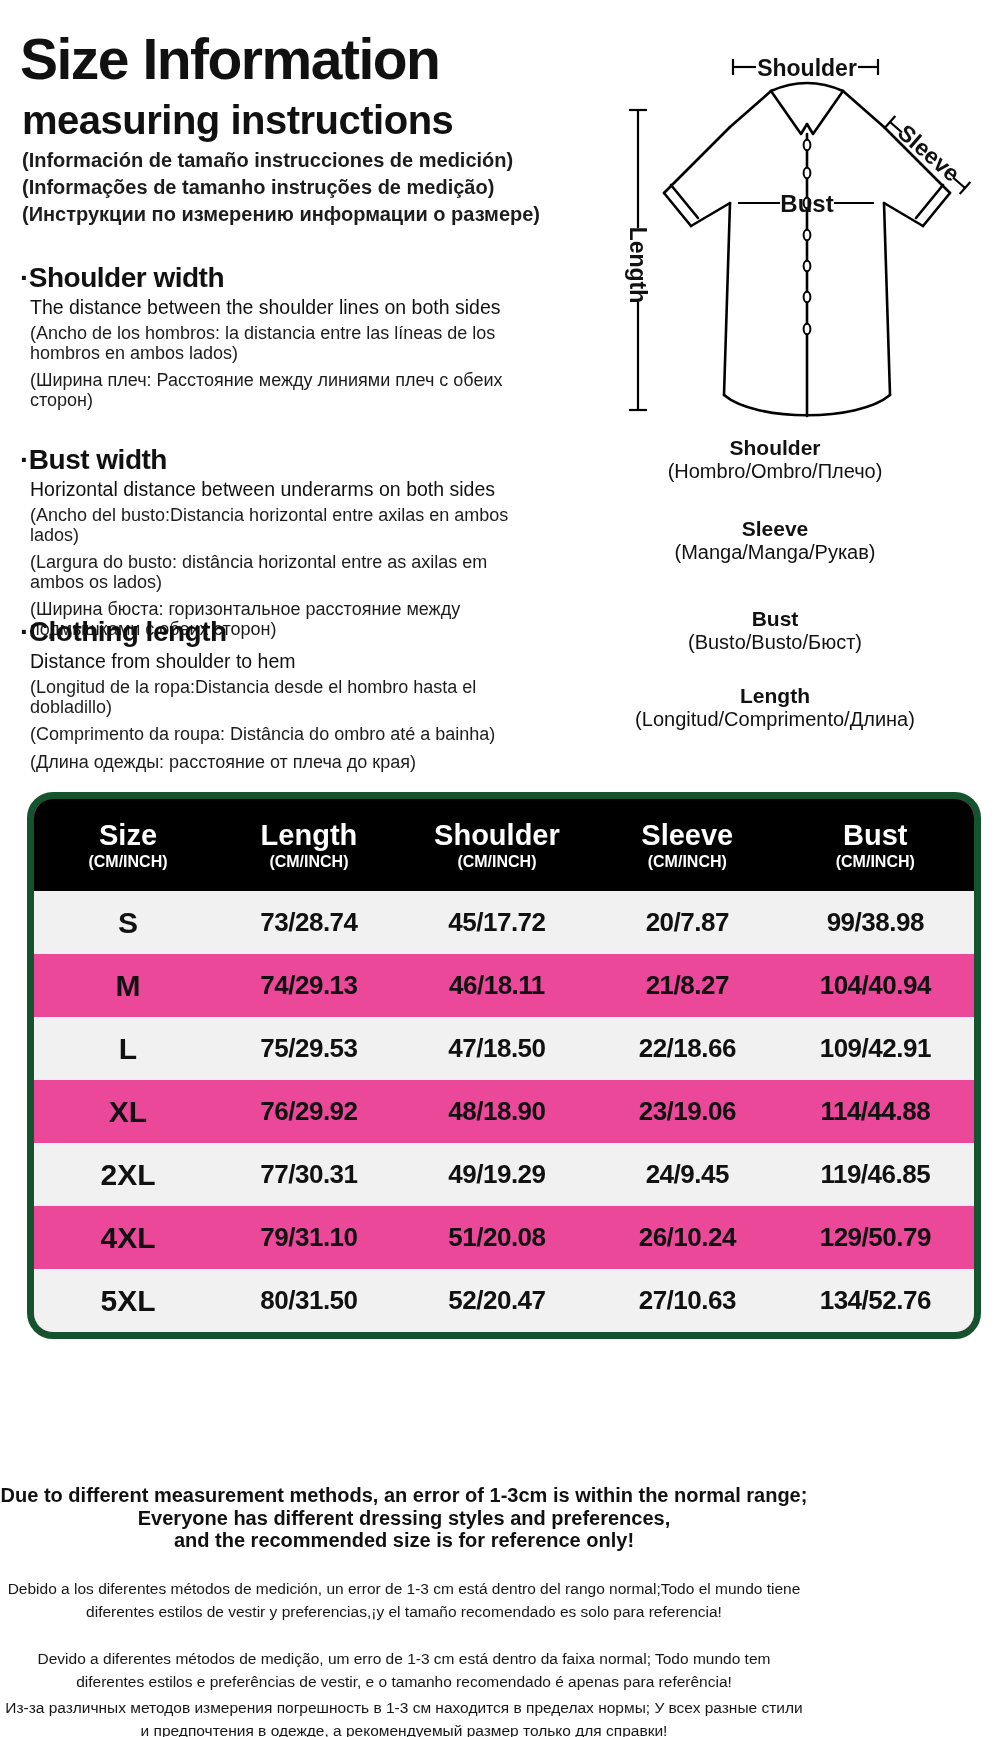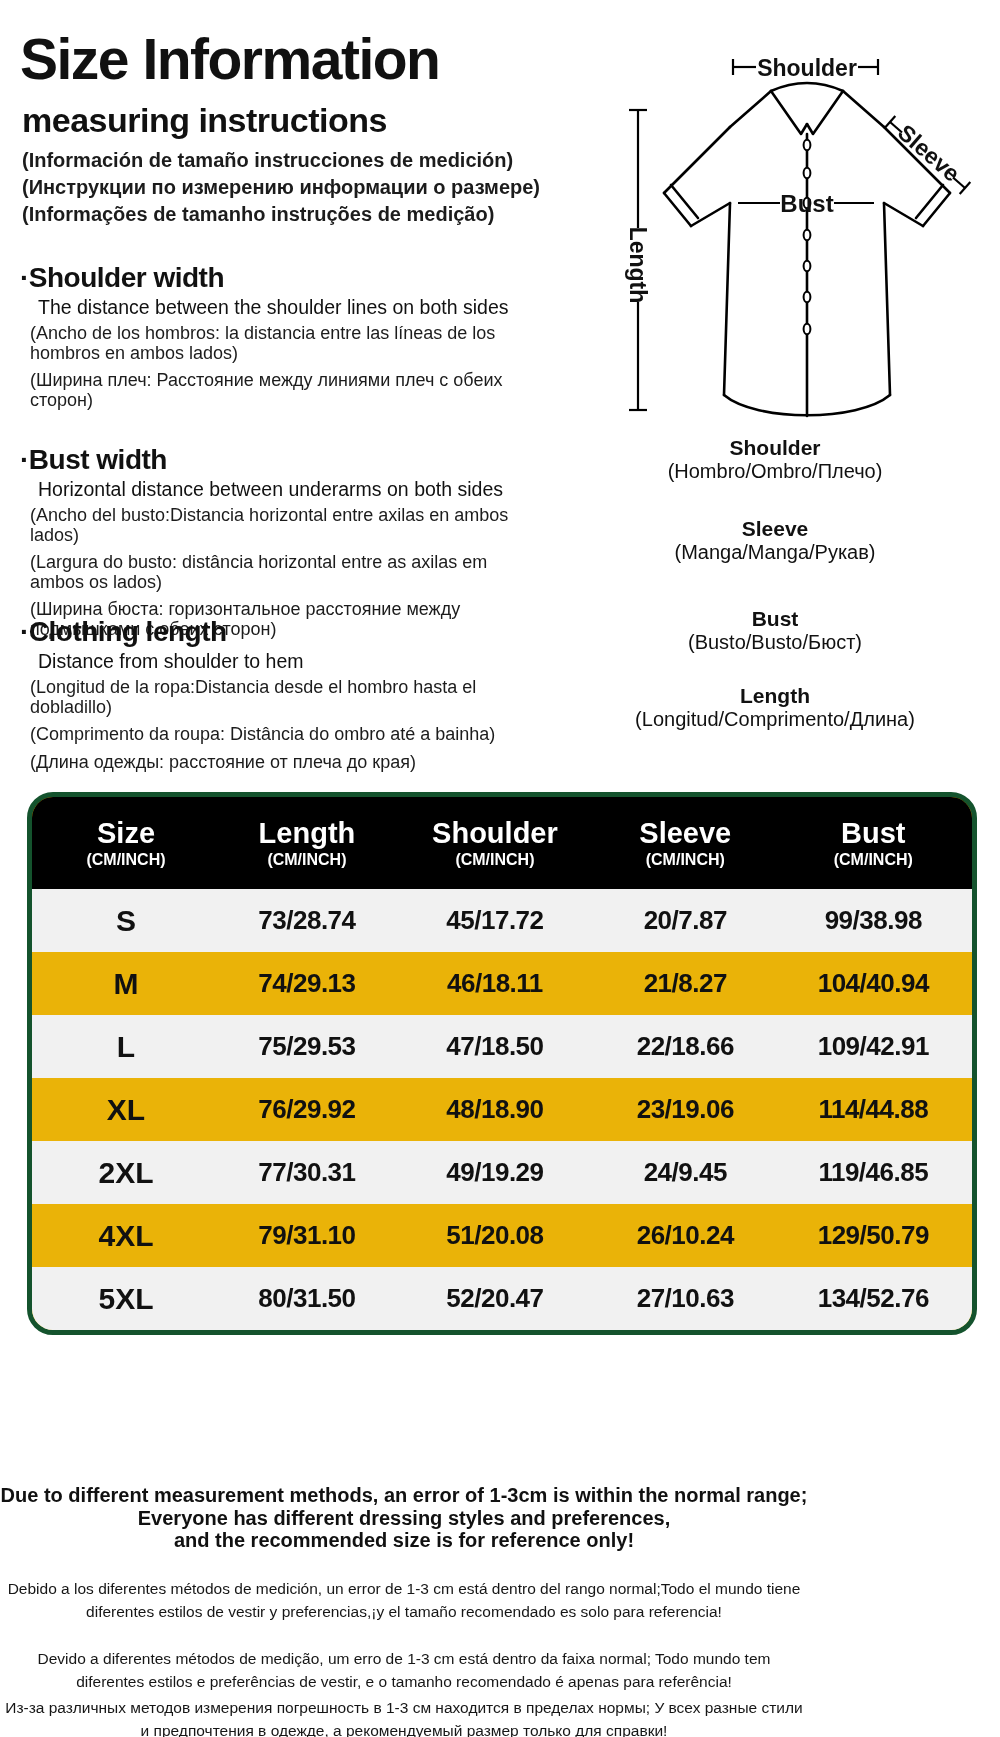--- a/index.html
+++ b/index.html
@@ -3,37 +3,37 @@
 <meta charset="utf-8">
 <style>
   html,body{margin:0;padding:0;}
   body{
     width:1000px;height:1737px;position:relative;background:#fff;color:#111;
     font-family:"Liberation Sans",sans-serif;overflow:hidden;
   }
   .abs{position:absolute;}
   
   #main-title{left:20px;top:28px;font-size:57px;font-weight:800;letter-spacing:-1.5px;line-height:62px;}
-  #subtitle{left:22px;top:101px;font-size:34px;font-weight:700;line-height:38px;letter-spacing:-0.5px;}
+  #subtitle{left:22px;top:101px;font-size:40px;font-weight:700;line-height:38px;letter-spacing:-0.5px;}
   #title-trans{left:22px;top:147px;font-size:20px;line-height:27px;color:#1c1c1c;font-weight:bold;}
   
   .section{position:absolute;left:20px;width:518px;}
   #sec-0{top:262px;} #sec-1{top:444px;} #sec-2{top:616px;}
   .sec-h{font-size:28px;font-weight:700;line-height:32px;letter-spacing:-0.5px;}
-  .sec-d{font-size:19.5px;line-height:24px;margin:1px 0 5px 18px;}
+  .sec-d{font-size:19.5px;line-height:24px;margin:1px 0 5px 10px;}
   .sec-t{font-size:18px;line-height:19.5px;margin:0 0 8px 10px;color:#1c1c1c;}
   
   #shirt-diagram{left:558px;top:42px;width:430px;height:380px;}
   svg text{font-family:"Liberation Sans",sans-serif;font-weight:700;fill:#111;}
   .legend-item{position:absolute;left:560px;width:430px;text-align:center;}
   #legend-0{top:436px;} #legend-1{top:517px;} #legend-2{top:607px;} #legend-3{top:684px;}
   .legend-term{font-size:21px;font-weight:700;line-height:24px;}
   .legend-trans{font-size:20px;line-height:23px;}
   
-  #size-table{left:27px;top:792px;width:940px;border:5px solid #14532d;border-radius:26px;overflow:hidden;background:#eab308;}
+  #size-table{left:27px;top:792px;width:940px;border:7px solid #14532d;border-radius:26px;overflow:hidden;background:#ec4899;}
   .thead{background:#000;color:#fff;height:92px;display:grid;grid-template-columns:20% 18.5% 21.5% 19% 21%;align-items:center;}
   .th{text-align:center;}
   .th-label{font-size:29px;font-weight:700;line-height:30px;}
   .th-unit{font-size:16px;font-weight:700;margin-top:3px;}
   .trow{display:grid;grid-template-columns:20% 18.5% 21.5% 19% 21%;align-items:center;height:63px;text-align:center;font-weight:700;}
   .trow:nth-child(odd){background:#f1f1f1;}
   .cell-size{font-size:30px;}
   .cell{font-size:26px;letter-spacing:-0.5px;}
   
   .notice{left:0;width:808px;text-align:center;}
@@ -42,22 +42,22 @@
   .notice-small{font-size:15.5px;line-height:23px;color:#161616;}
   .nowrap{white-space:nowrap;}
 </style>
 </head>
 <body>
 
 <div class="abs" id="main-title">Size Information</div>
 <div class="abs" id="subtitle">measuring instructions</div>
 <div class="abs" id="title-trans">
   <div>(Información de tamaño instrucciones de medición)</div>
+  <div>(Informações de tamanho instruções de medição)</div>
   <div>(Инструкции по измерению информации о размере)</div>
-  <div>(Informações de tamanho instruções de medição)</div>
 </div>
 
 <div class="section" id="sec-0">
   <div class="sec-h">·Shoulder width</div>
   <div class="sec-d">The distance between the shoulder lines on both sides</div>
   <div class="sec-t">(Ancho de los hombros: la distancia entre las líneas de los hombros en ambos lados)</div>
   <div class="sec-t">(Ширина плеч: Расстояние между линиями плеч с обеих сторон)</div>
 </div>
 <div class="section" id="sec-1">
   <div class="sec-h">·Bust width</div>

